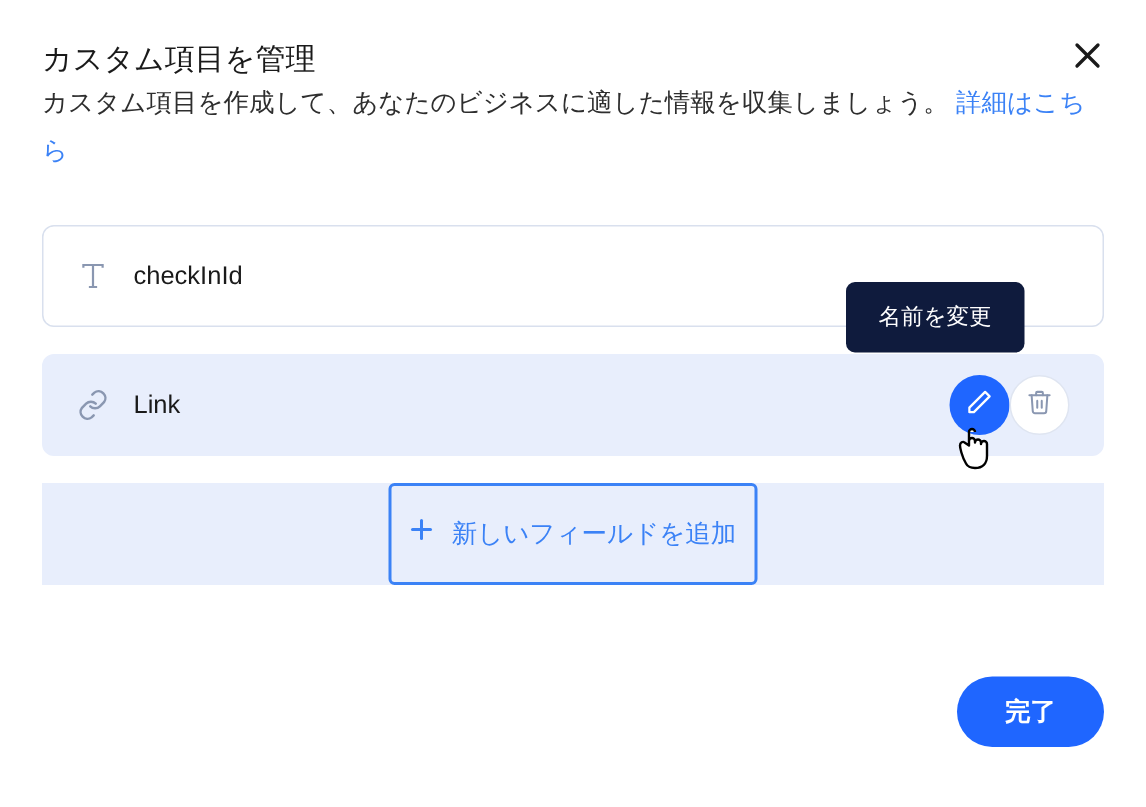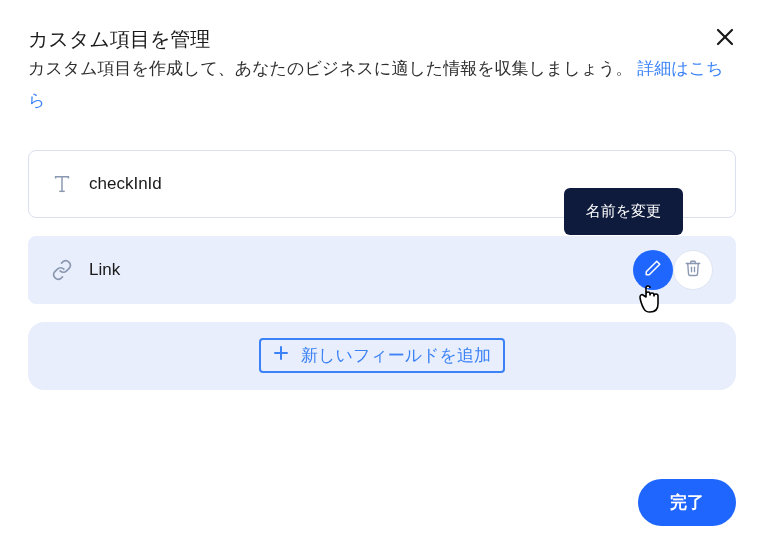--- a/index.html
+++ b/index.html
@@ -114,40 +114,39 @@
   .cursor-hand {
     position: absolute;
     top: 32px;
     right: 50px;
     color: #1a1a1a;
     pointer-events: none;
   }
   .add-row {
     background: #e8eefc;
     border: none;
-    border-radius: 16px;
+    border-radius: 0;
     height: 68px;
     display: flex;
-    align-items: center;
     justify-content: center;
     cursor: pointer;
   }
   .add-inner {
     display: inline-flex;
     align-items: center;
     gap: 12px;
     border: 2px solid #3b82f6;
     border-radius: 4px;
     padding: 4px 12px;
     color: #3b82f6;
     font-size: 17px;
   }
   .footer {
     position: absolute;
-    bottom: 12px;
+    bottom: 40px;
     right: 28px;
   }
   .done-btn {
     background: #1f66ff;
     color: #ffffff;
     border: none;
     border-radius: 999px;
     font-size: 17px;
     font-weight: 600;
     padding: 12px 32px;

